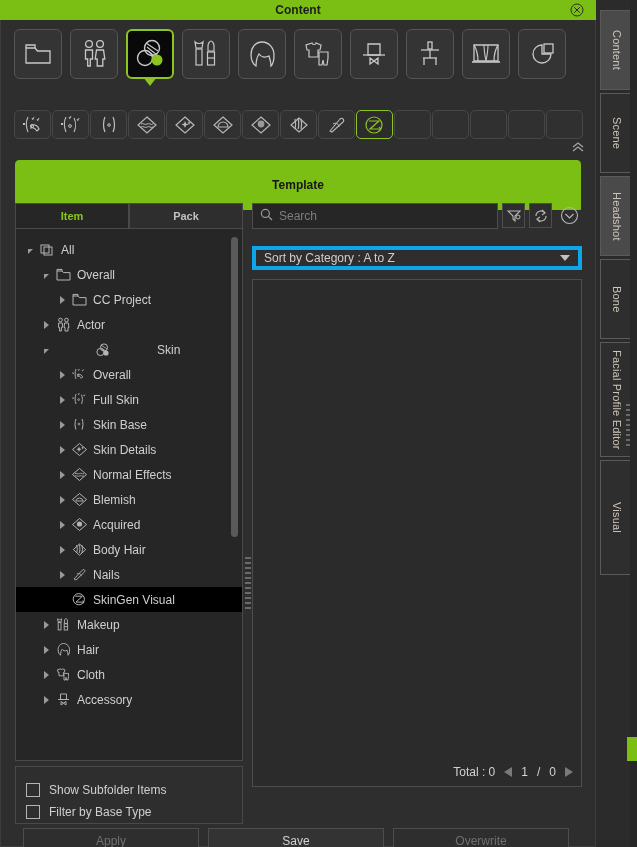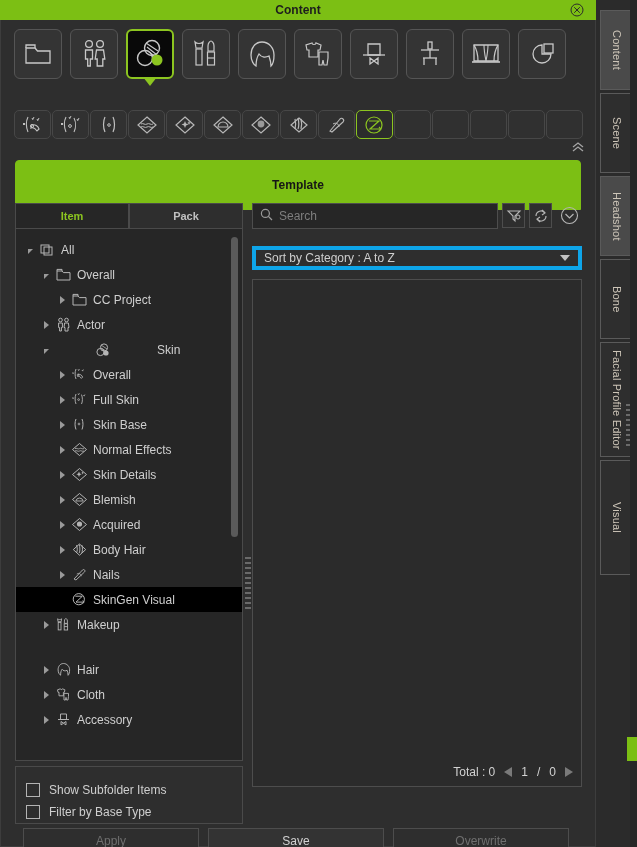--- a/index.html
+++ b/index.html
@@ -494,36 +494,36 @@
                   <circle cx="8" cy="7" r="0.9" fill="none" stroke="#b5b5b5" stroke-width=".8"></circle>
                 </svg>
               </div>
               <div class="tlabel">Skin Base</div>
             </div>
             <div class="trow" style="padding-left: 40px;">
               <div class="arrow closed"></div>
               <div class="ticon">
                 <svg width="17" height="15" viewBox="0 0 17 15">
                   <path d="M8.5 1.5l7 6-7 6-7-6z" fill="none" stroke="#b5b5b5" stroke-width="1"></path>
+                  <path d="M8 4.6l.8 1.9 1.9.8-1.9.8L8 10l-.8-1.9L5.3 7.3l1.9-.8z" fill="#b5b5b5"></path>
+                  <path d="M11.6 4.4l.45 1.05 1.05.45-1.05.45L11.6 7.4l-.45-1.05-1.05-.45 1.05-.45z" fill="#b5b5b5"></path>
+                </svg>
+              </div>
+              <div class="tlabel">Skin Details</div>
+            </div>
+            <div class="trow" style="padding-left: 40px;">
+              <div class="arrow closed"></div>
+              <div class="ticon">
+                <svg width="17" height="15" viewBox="0 0 17 15">
+                  <path d="M8.5 1.5l7 6-7 6-7-6z" fill="none" stroke="#b5b5b5" stroke-width="1"></path>
                   <path d="M4 6.6c1.5-1.1 3 1.1 4.5 0s3 1.1 4.5 0" fill="none" stroke="#b5b5b5" stroke-width=".85"></path>
                   <path d="M4 9c1.5-1.1 3 1.1 4.5 0s3 1.1 4.5 0" fill="none" stroke="#b5b5b5" stroke-width=".85"></path>
                 </svg>
               </div>
               <div class="tlabel">Normal Effects</div>
-            </div>
-            <div class="trow" style="padding-left: 40px;">
-              <div class="arrow closed"></div>
-              <div class="ticon">
-                <svg width="17" height="15" viewBox="0 0 17 15">
-                  <path d="M8.5 1.5l7 6-7 6-7-6z" fill="none" stroke="#b5b5b5" stroke-width="1"></path>
-                  <path d="M8 4.6l.8 1.9 1.9.8-1.9.8L8 10l-.8-1.9L5.3 7.3l1.9-.8z" fill="#b5b5b5"></path>
-                  <path d="M11.6 4.4l.45 1.05 1.05.45-1.05.45L11.6 7.4l-.45-1.05-1.05-.45 1.05-.45z" fill="#b5b5b5"></path>
-                </svg>
-              </div>
-              <div class="tlabel">Skin Details</div>
             </div>
             <div class="trow" style="padding-left: 40px;">
               <div class="arrow closed"></div>
               <div class="ticon">
                 <svg width="17" height="15" viewBox="0 0 17 15">
                   <path d="M8.5 1.5l7 6-7 6-7-6z" fill="none" stroke="#b5b5b5" stroke-width="1"></path>
                   <path d="M4.8 9a3.8 3.8 0 0 1 7.4 0z" fill="none" stroke="#b5b5b5" stroke-width=".9"></path>
                 </svg>
               </div>
               <div class="tlabel">Blemish</div>
@@ -575,21 +575,21 @@
                 <svg width="15" height="15" viewBox="0 0 15 15">
                   <path d="M1.6 1.8c1 1 3 1 4 0l-.5 3h-3z" fill="none" stroke="#b5b5b5" stroke-width=".9"></path>
                   <rect x="2.2" y="5.3" width="2.8" height="7.6" fill="none" stroke="#b5b5b5" stroke-width=".9"></rect>
                   <path d="M8.4 4c0-1.5 1-2.5 1.5-2.5S11.4 2.5 11.4 4v2.4H8.4z" fill="none" stroke="#b5b5b5" stroke-width=".9"></path>
                   <rect x="8.2" y="6.8" width="3.4" height="6.2" fill="none" stroke="#b5b5b5" stroke-width=".9"></rect>
                   <line x1="8.2" y1="9.6" x2="11.6" y2="9.6" stroke="#b5b5b5" stroke-width=".9"></line>
                 </svg>
               </div>
               <div class="tlabel">Makeup</div>
             </div>
-            <div class="trow" style="padding-left: 24px; margin-top: 20px;">
+            <div class="trow" style="padding-left: 24px;">
               <div class="arrow closed"></div>
               <div class="ticon">
                 <svg width="15" height="15" viewBox="0 0 15 15">
                   <path d="M7.5 1.5c-3.4 0-5.4 2.9-5.4 6.3 0 3 1.5 4.9 2.5 5.4 0-3 .5-4.4 1.5-5.9 1 1.5 3 2 5 1 .5 1.5 1 3 1 5 1-1 1.5-3 1.5-5.5 0-3.4-2.7-6.3-6.1-6.3z" fill="none" stroke="#b5b5b5" stroke-width=".95"></path>
                 </svg>
               </div>
               <div class="tlabel">Hair</div>
             </div>
             <div class="trow" style="padding-left: 24px;">
               <div class="arrow closed"></div>

